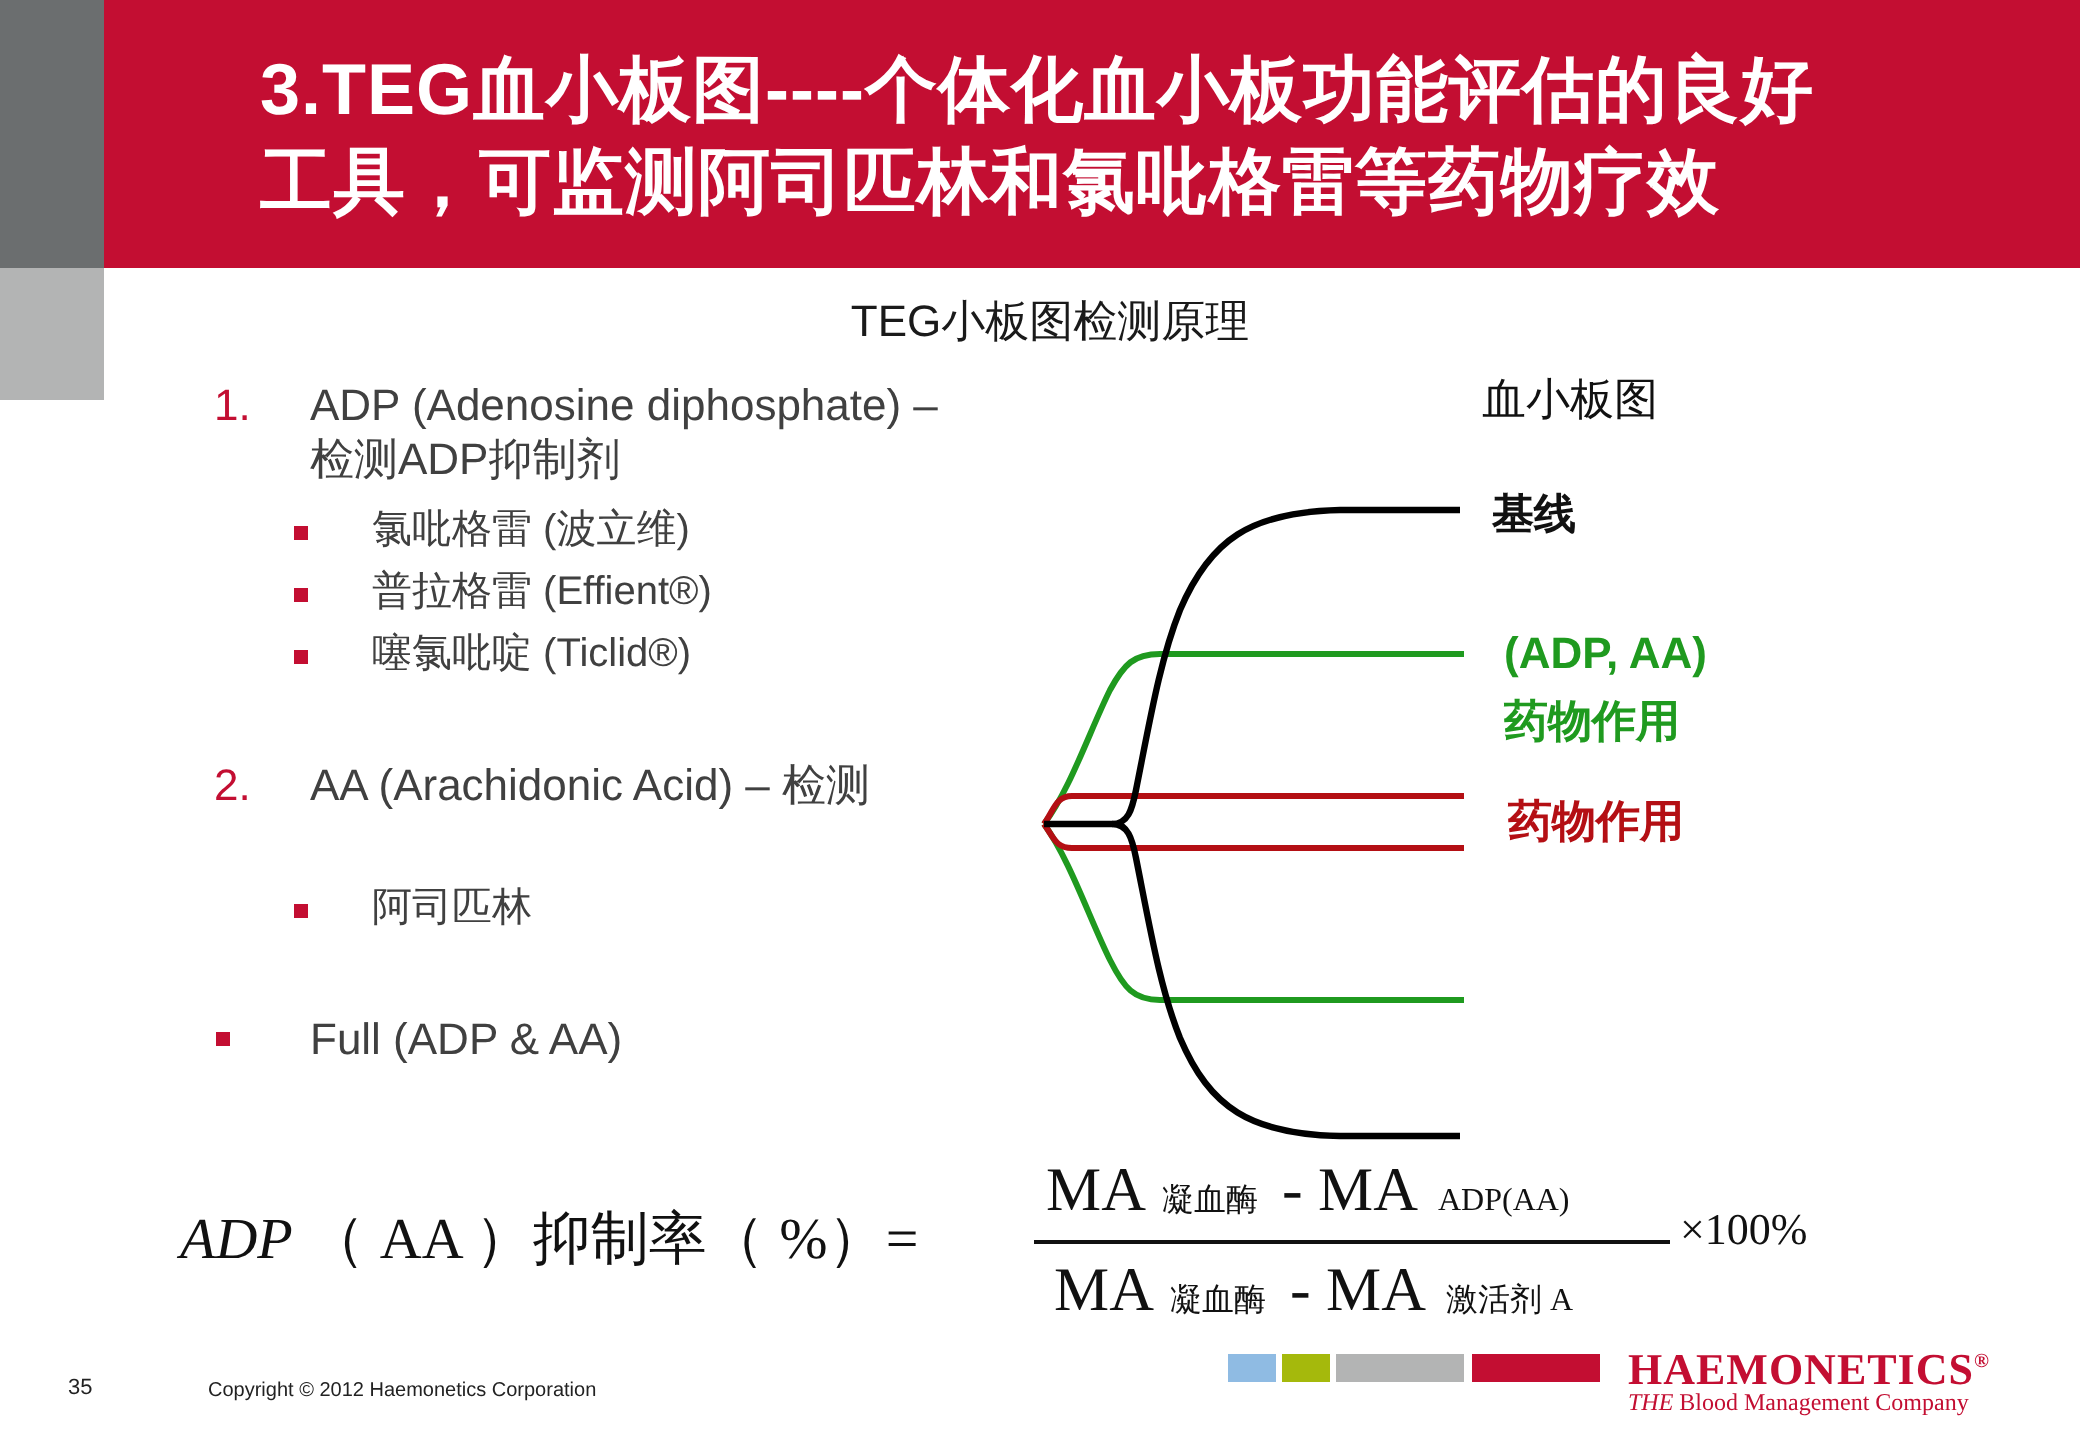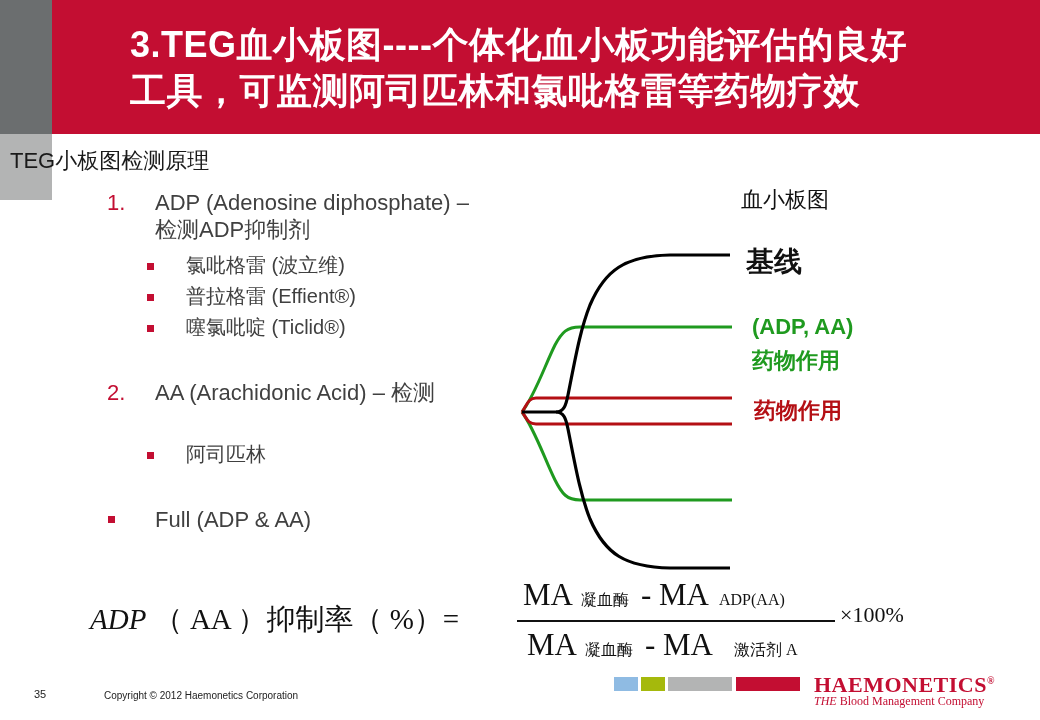--- a/index.html
+++ b/index.html
@@ -3,27 +3,27 @@
   <meta charset="utf-8">
   <style>
     html, body { margin:0; padding:0; }
     body { width:1040px; height:720px; position:relative; background:#ffffff; overflow:hidden;
            font-family: "Liberation Sans", "DejaVu Sans", sans-serif; color:#3c3c3c; }
     .abs { position:absolute; }
     .gray-dark { left:0; top:0; width:52px; height:134px; background:#6b6e6f; }
     .gray-light { left:0; top:134px; width:52px; height:66px; background:#b3b4b4; }
     .title-band { left:52px; top:0; width:988px; height:134px; background:#c30e32; }
     .title-text { left:130px; top:22px; width:880px; color:#ffffff; font-weight:bold; font-size:36px; line-height:46px; letter-spacing:0.5px; }
-    .subtitle { left:0; top:146px; width:1040px; font-size:22px; color:#1a1a1a; padding-left:10px; box-sizing:border-box; }
+    .subtitle { left:0; top:146px; width:1040px; text-align:center; font-size:22px; color:#1a1a1a; padding-left:10px; box-sizing:border-box; }
     .num { color:#c30e32; font-size:22px; }
     .l1 { font-size:22px; line-height:27px; color:#404040; }
     .l2 { font-size:20px; line-height:30px; color:#404040; }
     .sq { width:7px; height:7px; background:#c30e32; }
     .chart-title { left:741px; top:185px; font-size:22px; color:#111; }
-    .lbl-base { left:746px; top:243px; font-size:28px; font-weight:bold; color:#111; }
+    .lbl-base { left:746px; top:243px; font-size:21px; font-weight:bold; color:#111; }
     .lbl-drug { left:752px; top:310px; font-size:22px; font-weight:bold; color:#1f9a1f; line-height:34px; }
     .lbl-fib { left:754px; top:396px; font-size:22px; font-weight:bold; color:#b40f14; }
     .formula { font-family: "Liberation Serif", "DejaVu Serif", serif; color:#111; }
     .footer-num { left:34px; top:688px; font-size:11px; color:#222; }
     .copyright { left:104px; top:690px; font-size:10px; color:#222; }
     .logo-name { left:814px; top:672px; font-family:"Liberation Serif", serif; font-weight:bold; font-size:22px; color:#c30e32; letter-spacing:0.5px;text-align:right; }
     .logo-name sup { font-size:10px; }
     .logo-tag { left:814px; top:694px; font-family:"Liberation Serif", serif; font-size:12px; color:#c30e32; }
     .bar { top:677px; height:14px; }
   </style>
@@ -91,21 +91,21 @@
   <span style="font-size:31px;">MA</span>
   <span style="font-size:16px; margin-left:4px;">凝血酶</span>
   <span style="font-size:31px; margin-left:8px;">- MA</span>
   <span style="font-size:16px; margin-left:6px;">ADP(AA)</span>
 </div>
 <div class="abs" style="left:517px; top:620px; width:318px; height:2px; background:#111;"></div>
 <div class="abs formula" style="left:527px; top:627px; white-space:nowrap;">
   <span style="font-size:31px;">MA</span>
   <span style="font-size:16px; margin-left:4px;">凝血酶</span>
   <span style="font-size:31px; margin-left:8px;">- MA</span>
-  <span style="font-size:16px; margin-left:17px;">激活剂 A</span>
+  <span style="font-size:16px; margin-left:6px;">激活剂 A</span>
 </div>
 <div class="abs formula" style="left:840px; top:602px; font-size:22px;">×100%</div>
 
 <div class="abs footer-num">35</div>
 <div class="abs copyright">Copyright © 2012 Haemonetics Corporation</div>
 
 <div class="abs bar" style="left:614px; width:24px; background:#8fbbe3;"></div>
 <div class="abs bar" style="left:641px; width:24px; background:#a5b90c;"></div>
 <div class="abs bar" style="left:668px; width:64px; background:#b3b4b4;"></div>
 <div class="abs bar" style="left:736px; width:64px; background:#c30e32;"></div>

